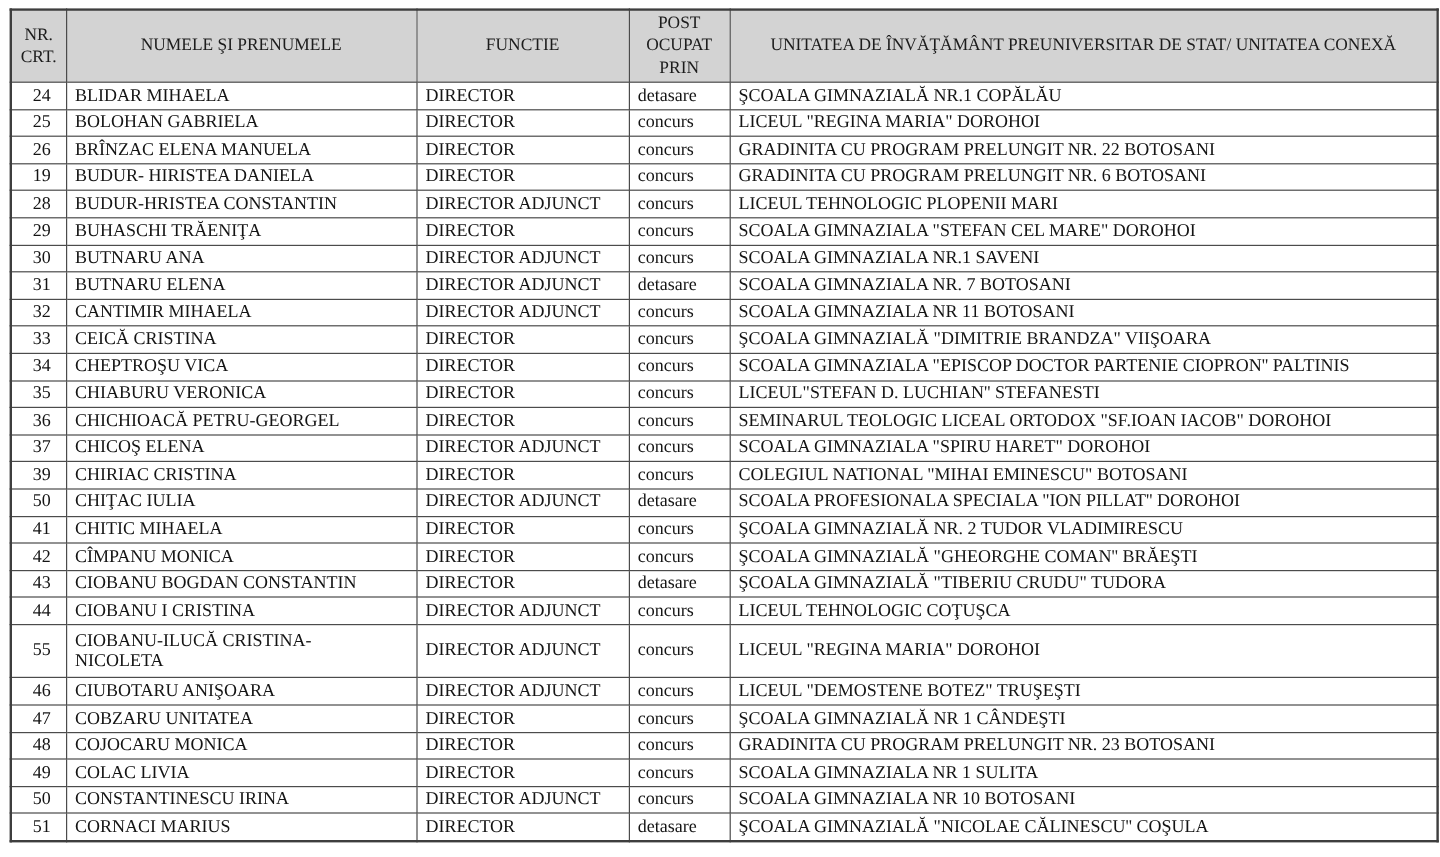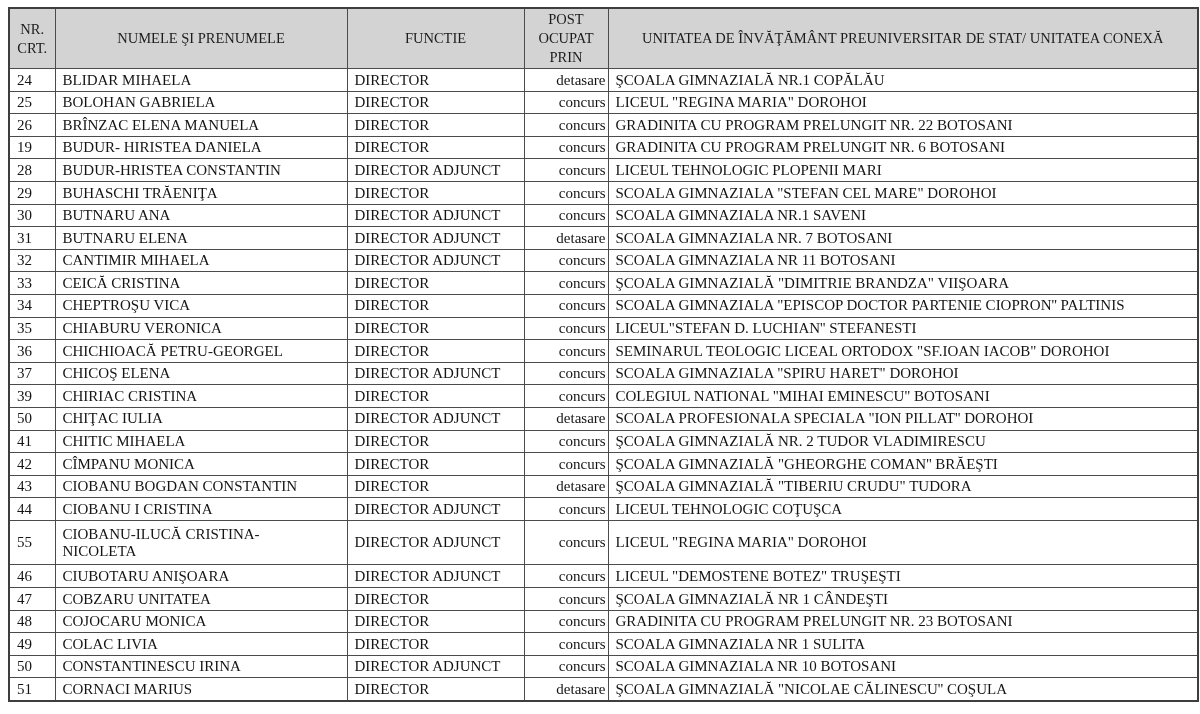--- a/index.html
+++ b/index.html
@@ -48,24 +48,25 @@
   table.dir-table td {
     font-size: 15px;
     height: 21.6px;
     line-height: 1.1;
     vertical-align: middle;
     padding: 0 2px 0 7px;
     background: #ffffff;
     color: #141414;
   }
   td.cell-nr {
+    text-align: center;
     padding: 0;
   }
   td.cell-post {
-    text-align: right;
+    text-align: left;
     padding: 0;
     font-size: 14.5px;
   }
   tr.tall td {
     height: 43.5px;
   }
   tr.tall td.cell-name {
     padding-right: 38px;
     font-family: Liberation Serif, serif;
   }

